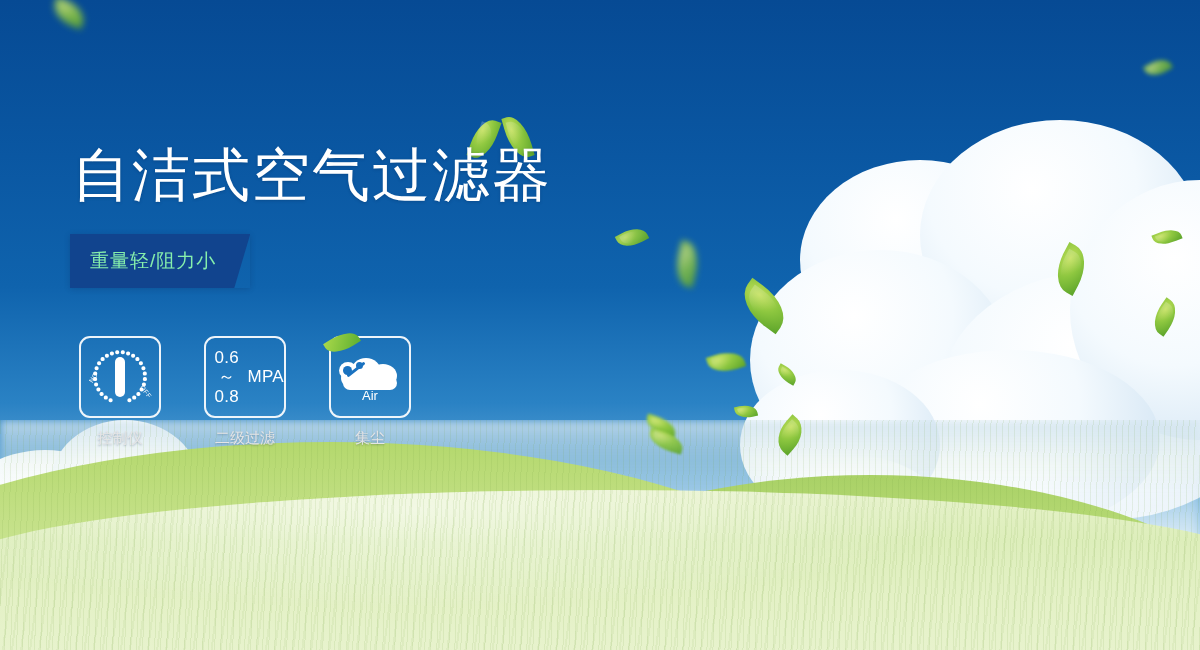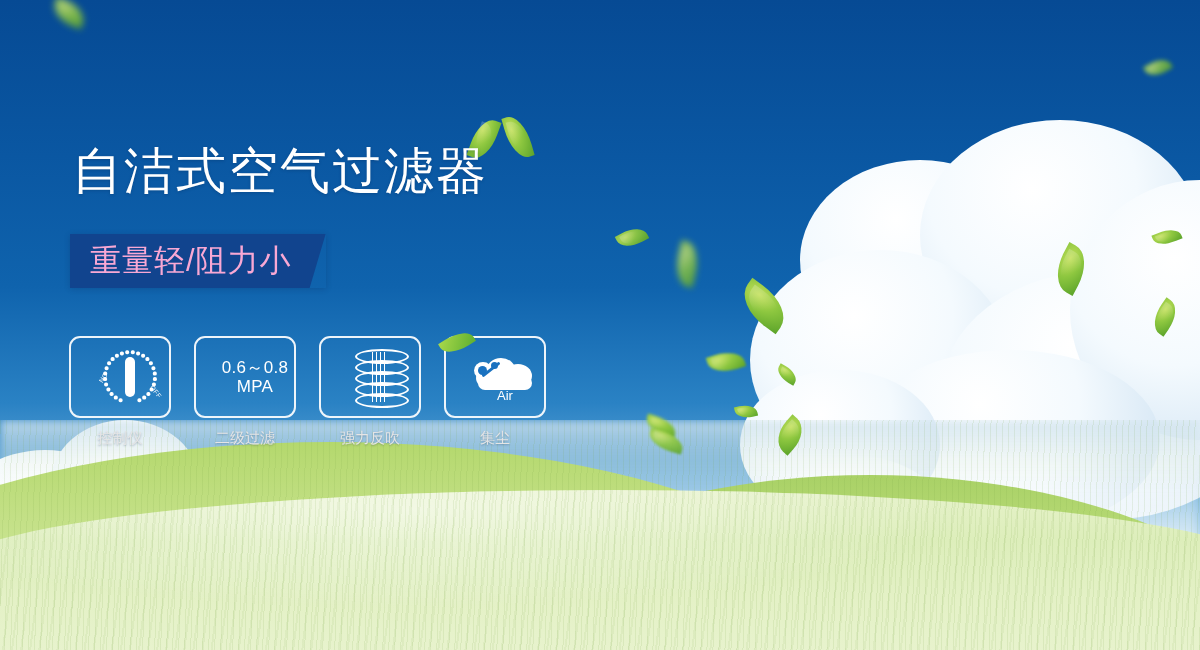--- a/index.html
+++ b/index.html
@@ -113,55 +113,55 @@
   }
   .leaf::after{
     content:"";position:absolute;left:12%;top:12%;width:76%;height:76%;
     border-radius:0 75% 0 75%;
     background:linear-gradient(135deg, rgba(255,255,255,.22), rgba(255,255,255,0) 60%);
   }
 
   
   .title{
     position:absolute;left:72px;top:146px;
-    font-size:50px;line-height:1;color:#ffffff;
+    font-size:58px;line-height:1;color:#ffffff;
     letter-spacing:2px;font-weight:300;
     text-shadow:0 1px 3px rgba(0,30,70,.25);
     font-family:"DejaVu Sans","Liberation Sans",sans-serif;
     white-space:nowrap;
   }
 
   
   .subbar{
     position:absolute;left:70px;top:234px;height:54px;display:flex;align-items:stretch;
     box-shadow:0 1px 6px rgba(0,20,60,.18);
   }
   .sub-left{
-    background:#11448e;color:#f9a8d4;display:flex;align-items:center;
-    padding:0 22px 0 20px;font-size:31px;letter-spacing:1px;
+    background:#11448e;color:#86efac;display:flex;align-items:center;
+    padding:0 22px 0 20px;font-size:19px;letter-spacing:1px;
     clip-path:polygon(0 0, 100% 0, calc(100% - 16px) 100%, 0 100%);
     padding-right:34px;
   }
   .sub-right{
     background:#ffffff;color:#1558a8;display:flex;align-items:center;
     padding:0 22px 0 26px;font-size:23px;letter-spacing:1px;
     margin-left:-14px;
     clip-path:polygon(16px 0, 100% 0, 100% 100%, 0 100%);
   }
 
   
   .features{
     position:absolute;left:80px;top:336px;display:flex;gap:45px;
   }
   .feature{width:80px;display:flex;flex-direction:column;align-items:center;}
   .fbox{
     width:78px;height:78px;border:2px solid rgba(255,255,255,.92);
-    border-radius:11px;display:flex;flex-direction:column;
+    border-radius:11px;display:flex;
     align-items:center;justify-content:center;
-    color:#fff;text-align:center;position:relative;overflow:visible;padding-left:20px;
+    color:#fff;text-align:center;position:relative;overflow:visible;
   }
   .fbox .txt{font-size:17px;line-height:1.12;letter-spacing:.3px;font-weight:400;}
   .fbox .txt.cn{font-size:18px;}
   .flabel{
     margin-top:11px;font-size:15px;color:#e5e5e5;white-space:nowrap;
     text-shadow:0 1px 2px rgba(0,30,70,.3);
   }
 
   
   .dial{position:relative;width:62px;height:58px;}
@@ -331,33 +331,20 @@
     </div>
 
     <div class="feature">
       <div class="fbox">
         <span class="txt">0.6～0.8</span>
         <span class="txt">MPA</span>
       </div>
       <div class="flabel">二级过滤</div>
     </div>
 
-    <div class="feature">
-      <div class="fbox">
-        <div class="spring">
-          <div class="core"></div>
-          <i></i>
-            <i></i>
-            <i></i>
-            <i></i>
-            <i></i>
-        </div>
-      </div>
-      <div class="flabel">强力反吹</div>
-    </div>
 
 
     <div class="feature">
       <div class="fbox">
         <div class="leaf-icon" style="position:absolute;left:-6px;top:-4px;width:34px;height:17px;transform:rotate(-32deg);"></div>
         <div class="aircloud">
           <div class="c3"></div>
             <div class="c1"></div>
             <div class="c2"></div>
           <div class="base"></div>

